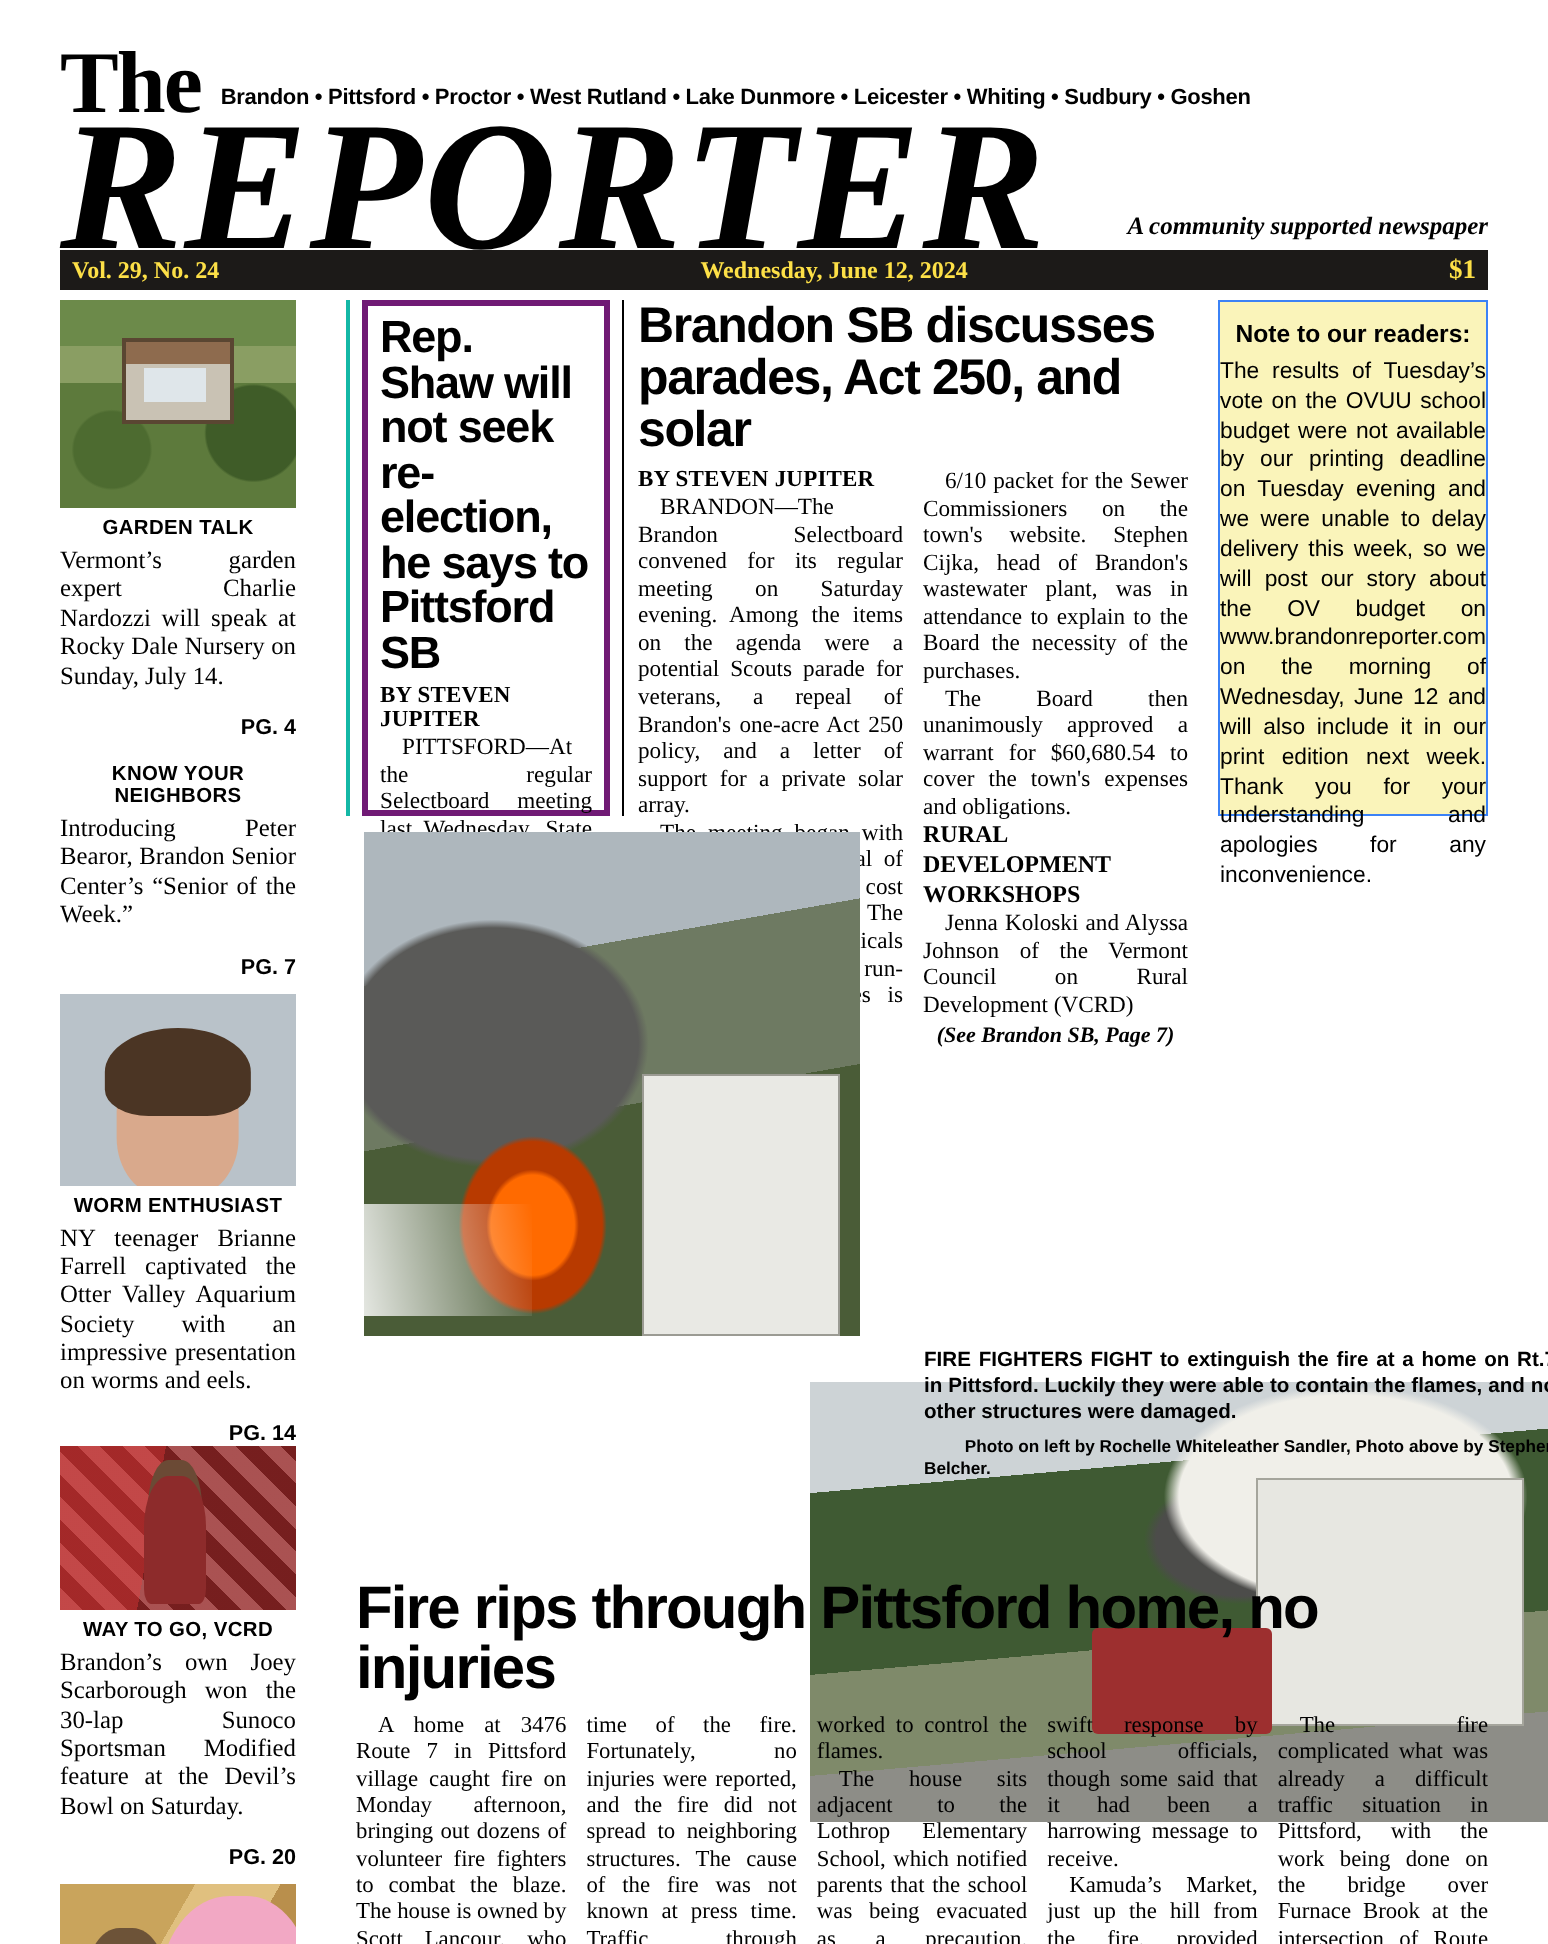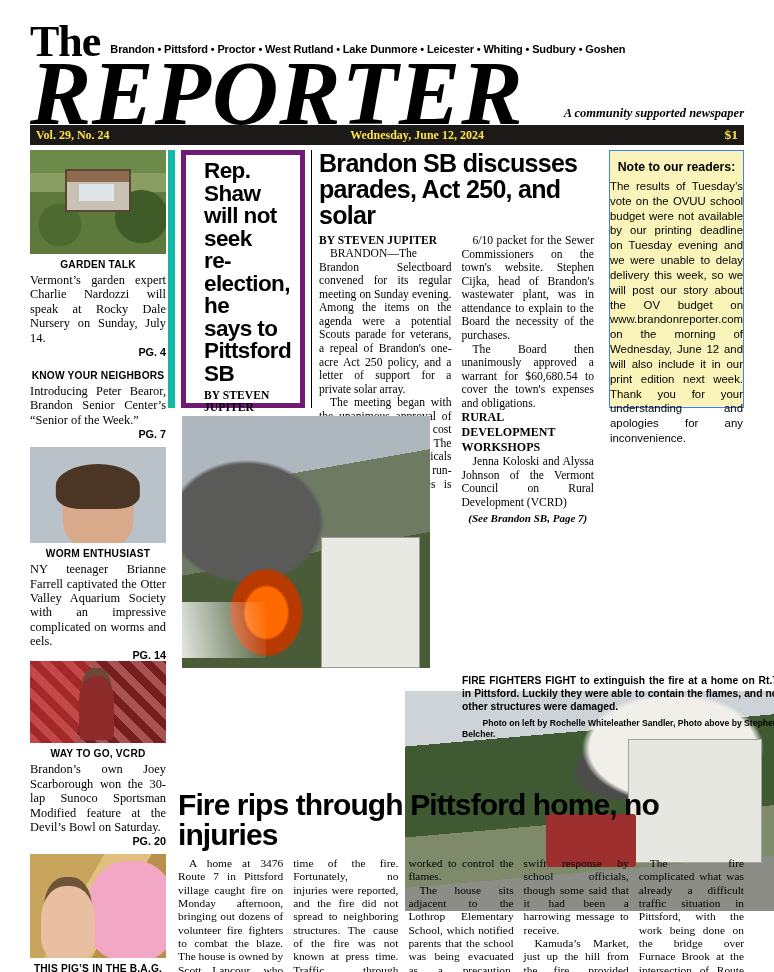--- a/index.html
+++ b/index.html
@@ -44,40 +44,40 @@
     margin-bottom: 5px;
   }
   .datebar .dleft { flex: 0 0 auto; }
   .datebar .dmid { flex: 1 1 auto; text-align: center; }
   .datebar .dright { flex: 0 0 auto; font-size: 13.5px; }
 
   
   .toprow { display: flex; gap: 0; height: 258px; }
 
   
-  .sidebar { width: 145px; flex: 0 0 145px; border-right: 7px solid #14b8a6; padding-right: 2px; }
+  .sidebar { width: 145px; flex: 0 0 145px; border-right: 2px solid #14b8a6; padding-right: 25px; }
   .teaser-photo { width: 100%; display: block; }
   .teaser-head {
     font-family: "Liberation Sans", sans-serif;
     font-weight: 700; font-size: 10.2px; text-align: center;
     letter-spacing: 0.2px; margin: 5px 0 3px;
   }
   .teaser-body {
     font-size: 12.4px; line-height: 1.16; text-align: justify;
     text-align-last: left; hyphens: auto;
   }
   .teaser-pg {
     font-family: "Liberation Sans", sans-serif;
-    font-weight: 700; font-size: 10.8px; text-align: right; margin-top: 1px;
+    font-weight: 700; font-size: 10.8px; text-align: right; margin-top: 13px;
   }
   .tsep { height: 7px; }
 
   
   .shawcol { width: 136px; flex: 0 0 136px; padding: 0 6px; }
-  .shawbox { border: 5px solid #701a75; padding: 5px 18px 4px; height: 100%; }
+  .shawbox { border: 3px solid #701a75; padding: 5px 6px 4px; height: 100%; }
   .shaw-head {
     font-family: "Liberation Sans", sans-serif;
     font-weight: 700; font-size: 22.5px; line-height: 1.0;
     letter-spacing: -0.6px; margin-bottom: 4px;
   }
   .byline {
     font-family: "Liberation Serif", serif;
     font-weight: 700; font-size: 11.5px; letter-spacing: 0.1px; margin-bottom: 1px;
   }
   .bodytext {
@@ -234,21 +234,21 @@
         <div class="teaser-head">KNOW YOUR NEIGHBORS</div>
         <div class="teaser-body">Introducing Peter Bearor, Brandon Senior Center’s “Senior of the Week.”</div>
         <div class="teaser-pg">PG. 7</div>
       </div>
 
       <div class="tsep"></div>
 
       <div>
         <div class="ph ph-portrait teaser-photo"></div>
         <div class="teaser-head">WORM ENTHUSIAST</div>
-        <div class="teaser-body">NY teenager Brianne Farrell captivated the Otter Valley Aquarium Society with an impressive complicated on worms and eels.</div>
+        <div class="teaser-body">NY teenager Brianne Farrell captivated the Otter Valley Aquarium Society with an impressive presentation on worms and eels.</div>
         <div class="teaser-pg">PG. 14</div>
       </div>
 
       <div>
         <div class="ph ph-racer teaser-photo"></div>
         <div class="teaser-head">WAY TO GO, VCRD</div>
         <div class="teaser-body">Brandon’s own Joey Scarborough won the 30-lap Sunoco Sportsman Modified feature at the Devil’s Bowl on Saturday.</div>
         <div class="teaser-pg">PG. 20</div>
       </div>
 
@@ -272,21 +272,21 @@
         <div class="jump">(See Pittsford SB, Page 8)</div>
       </div>
     </div>
 
     <div class="leadcol">
       <div class="lead-head">Brandon SB discusses parades, Act 250, and solar</div>
       <div class="lead-cols">
         <div>
           <div class="byline">BY STEVEN JUPITER</div>
           <div class="bodytext">
-            <p>BRANDON—The Brandon Selectboard convened for its regular meeting on Sunday evening. Among the items on the agenda were a potential Scouts parade for veterans, a repeal of Brandon's one-acre Act 250 policy, and a letter of support for a private solar array.</p>
+            <p>BRANDON—The Brandon Selectboard convened for its regular meeting on Saturday evening. Among the items on the agenda were a potential Scouts parade for veterans, a repeal of Brandon's one-acre Act 250 policy, and a letter of support for a private solar array.</p>
             <p>The meeting began with the unanimous approval of $291,100 to cover the cost of treating wastewater. The amount includes chemicals and services. A full run-down of the expenses is available in the</p>
           </div>
         </div>
         <div>
           <div class="bodytext">
             <p>6/10 packet for the Sewer Commissioners on the town's website. Stephen Cijka, head of Brandon's wastewater plant, was in attendance to explain to the Board the necessity of the purchases.</p>
             <p>The Board then unanimously approved a warrant for $60,680.54 to cover the town's expenses and obligations.</p>
           </div>
           <div class="subhead">RURAL DEVELOPMENT WORKSHOPS</div>
           <div class="bodytext">

